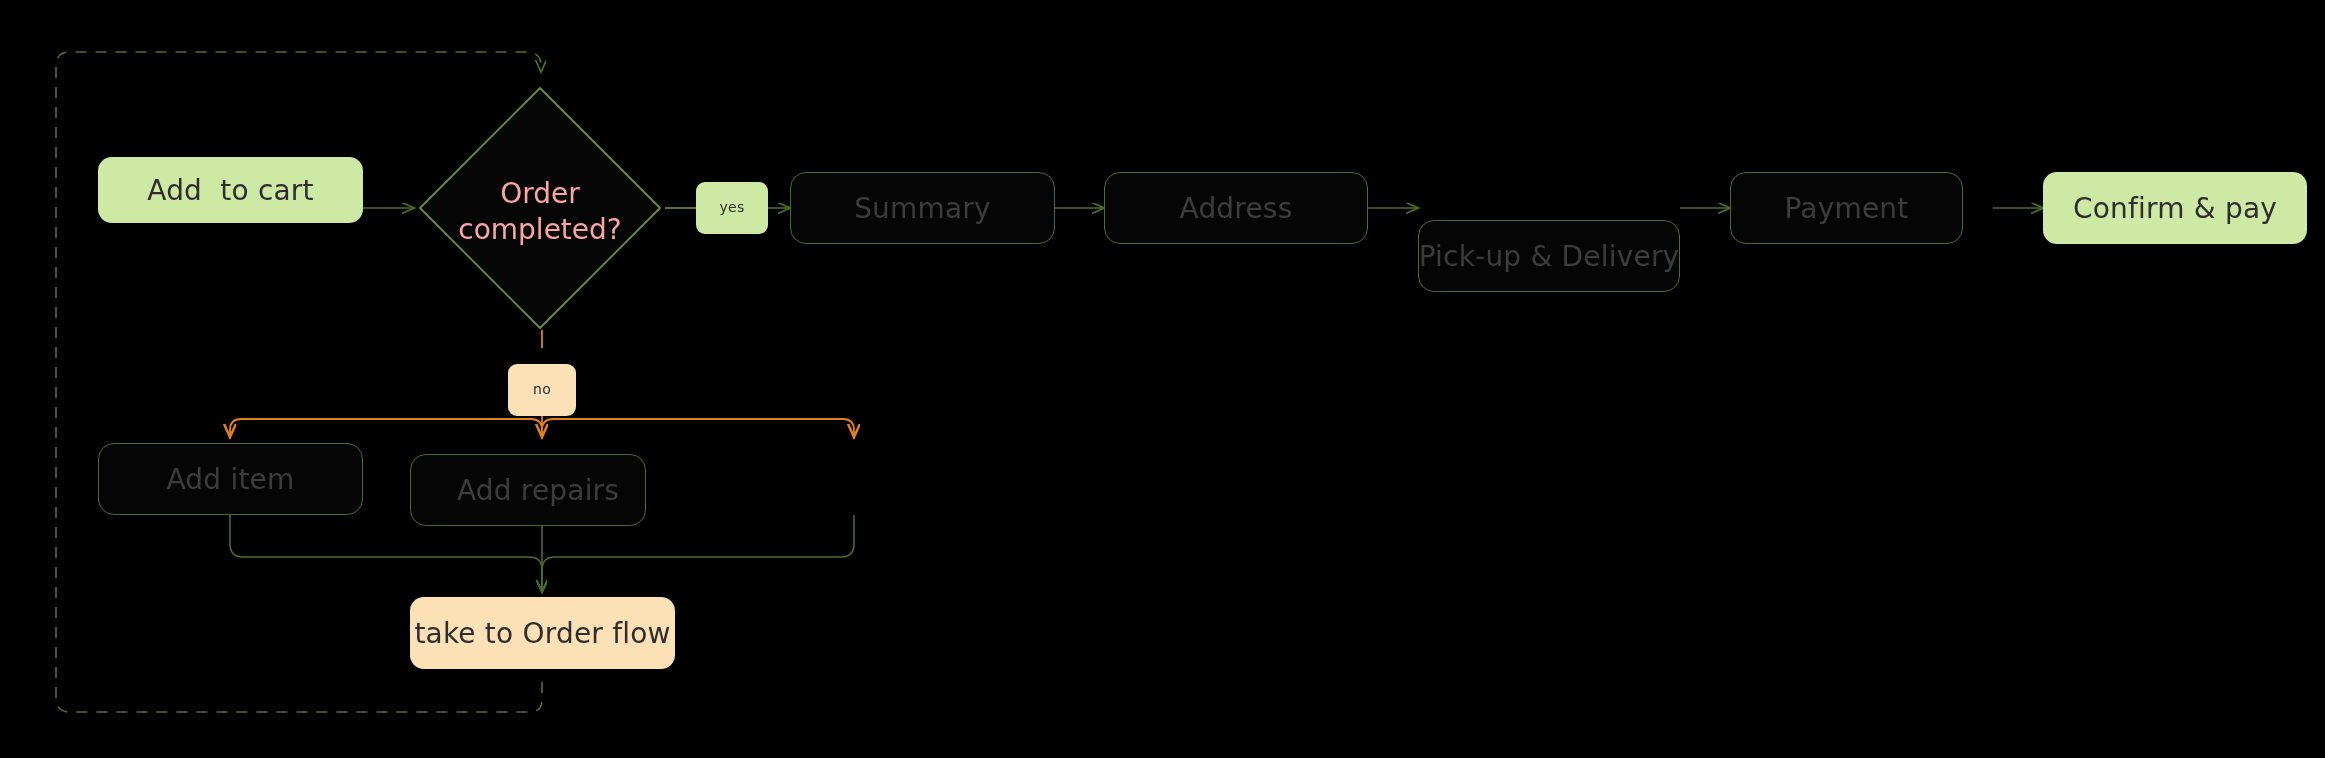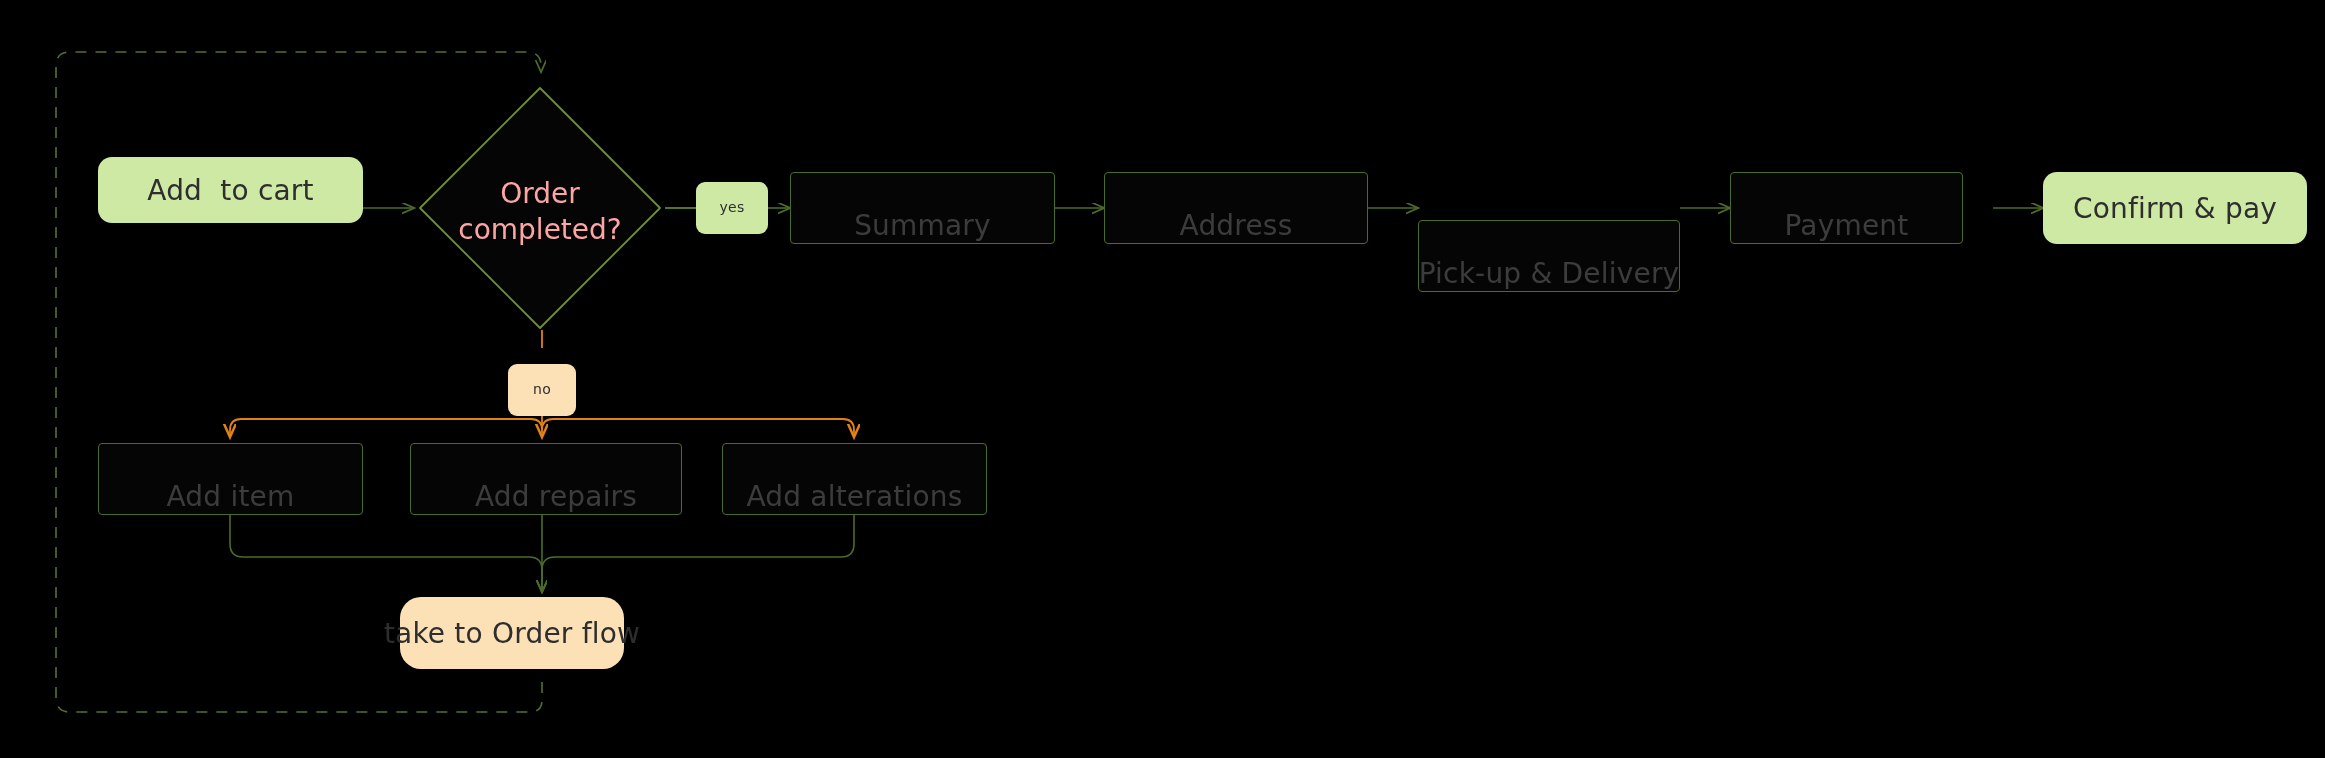--- a/index.html
+++ b/index.html
@@ -35,24 +35,23 @@
     color:#2e2e2e;
     border-radius:14px;
     font-size:28px;
     letter-spacing:.2px;
   }
   
   .outlined{
     background:#050505;
     border:1.6px solid #4d6b28;
     color:#3c3c3c;
-    border-radius:4px;
+    border-radius:16px;
     font-size:28px;
     letter-spacing:.2px;
-    align-items:flex-end;
   }
   
   .pill{
     border-radius:9px;
     font-size:14px;
     letter-spacing:.2px;
   }
   .pill.green{background:#cee9a4;color:#2e2e2e;}
   .pill.peach{background:#fde1b6;color:#2e2e2e;}
 
@@ -150,25 +149,22 @@
   </div>
 
   <div class="node pill peach" style="left:508px;top:364px;width:68px;height:52px;">
     <span>no</span>
   </div>
 
   <div class="node outlined" style="left:98px;top:443px;width:265px;height:72px;">
     <span>Add item</span>
   </div>
 
-  <div class="node outlined" style="left:410px;top:443px;width:272px;height:72px;padding-left:20px;">
+  <div class="node outlined" style="left:410px;top:454px;width:236px;height:72px;padding-left:20px;">
     <span>Add repairs</span>
   </div>
 
-  <div class="node outlined" style="left:722px;top:443px;width:265px;height:72px;">
-    <span>Add alterations</span>
-  </div>
 
-  <div class="node fill-peach" style="left:400px;top:597px;width:224px;height:72px;border-radius:21px;">
+  <div class="node fill-peach" style="left:410px;top:597px;width:265px;height:72px;">
     <span>take to Order flow</span>
   </div>
 
 </div>
 
 </body></html>

